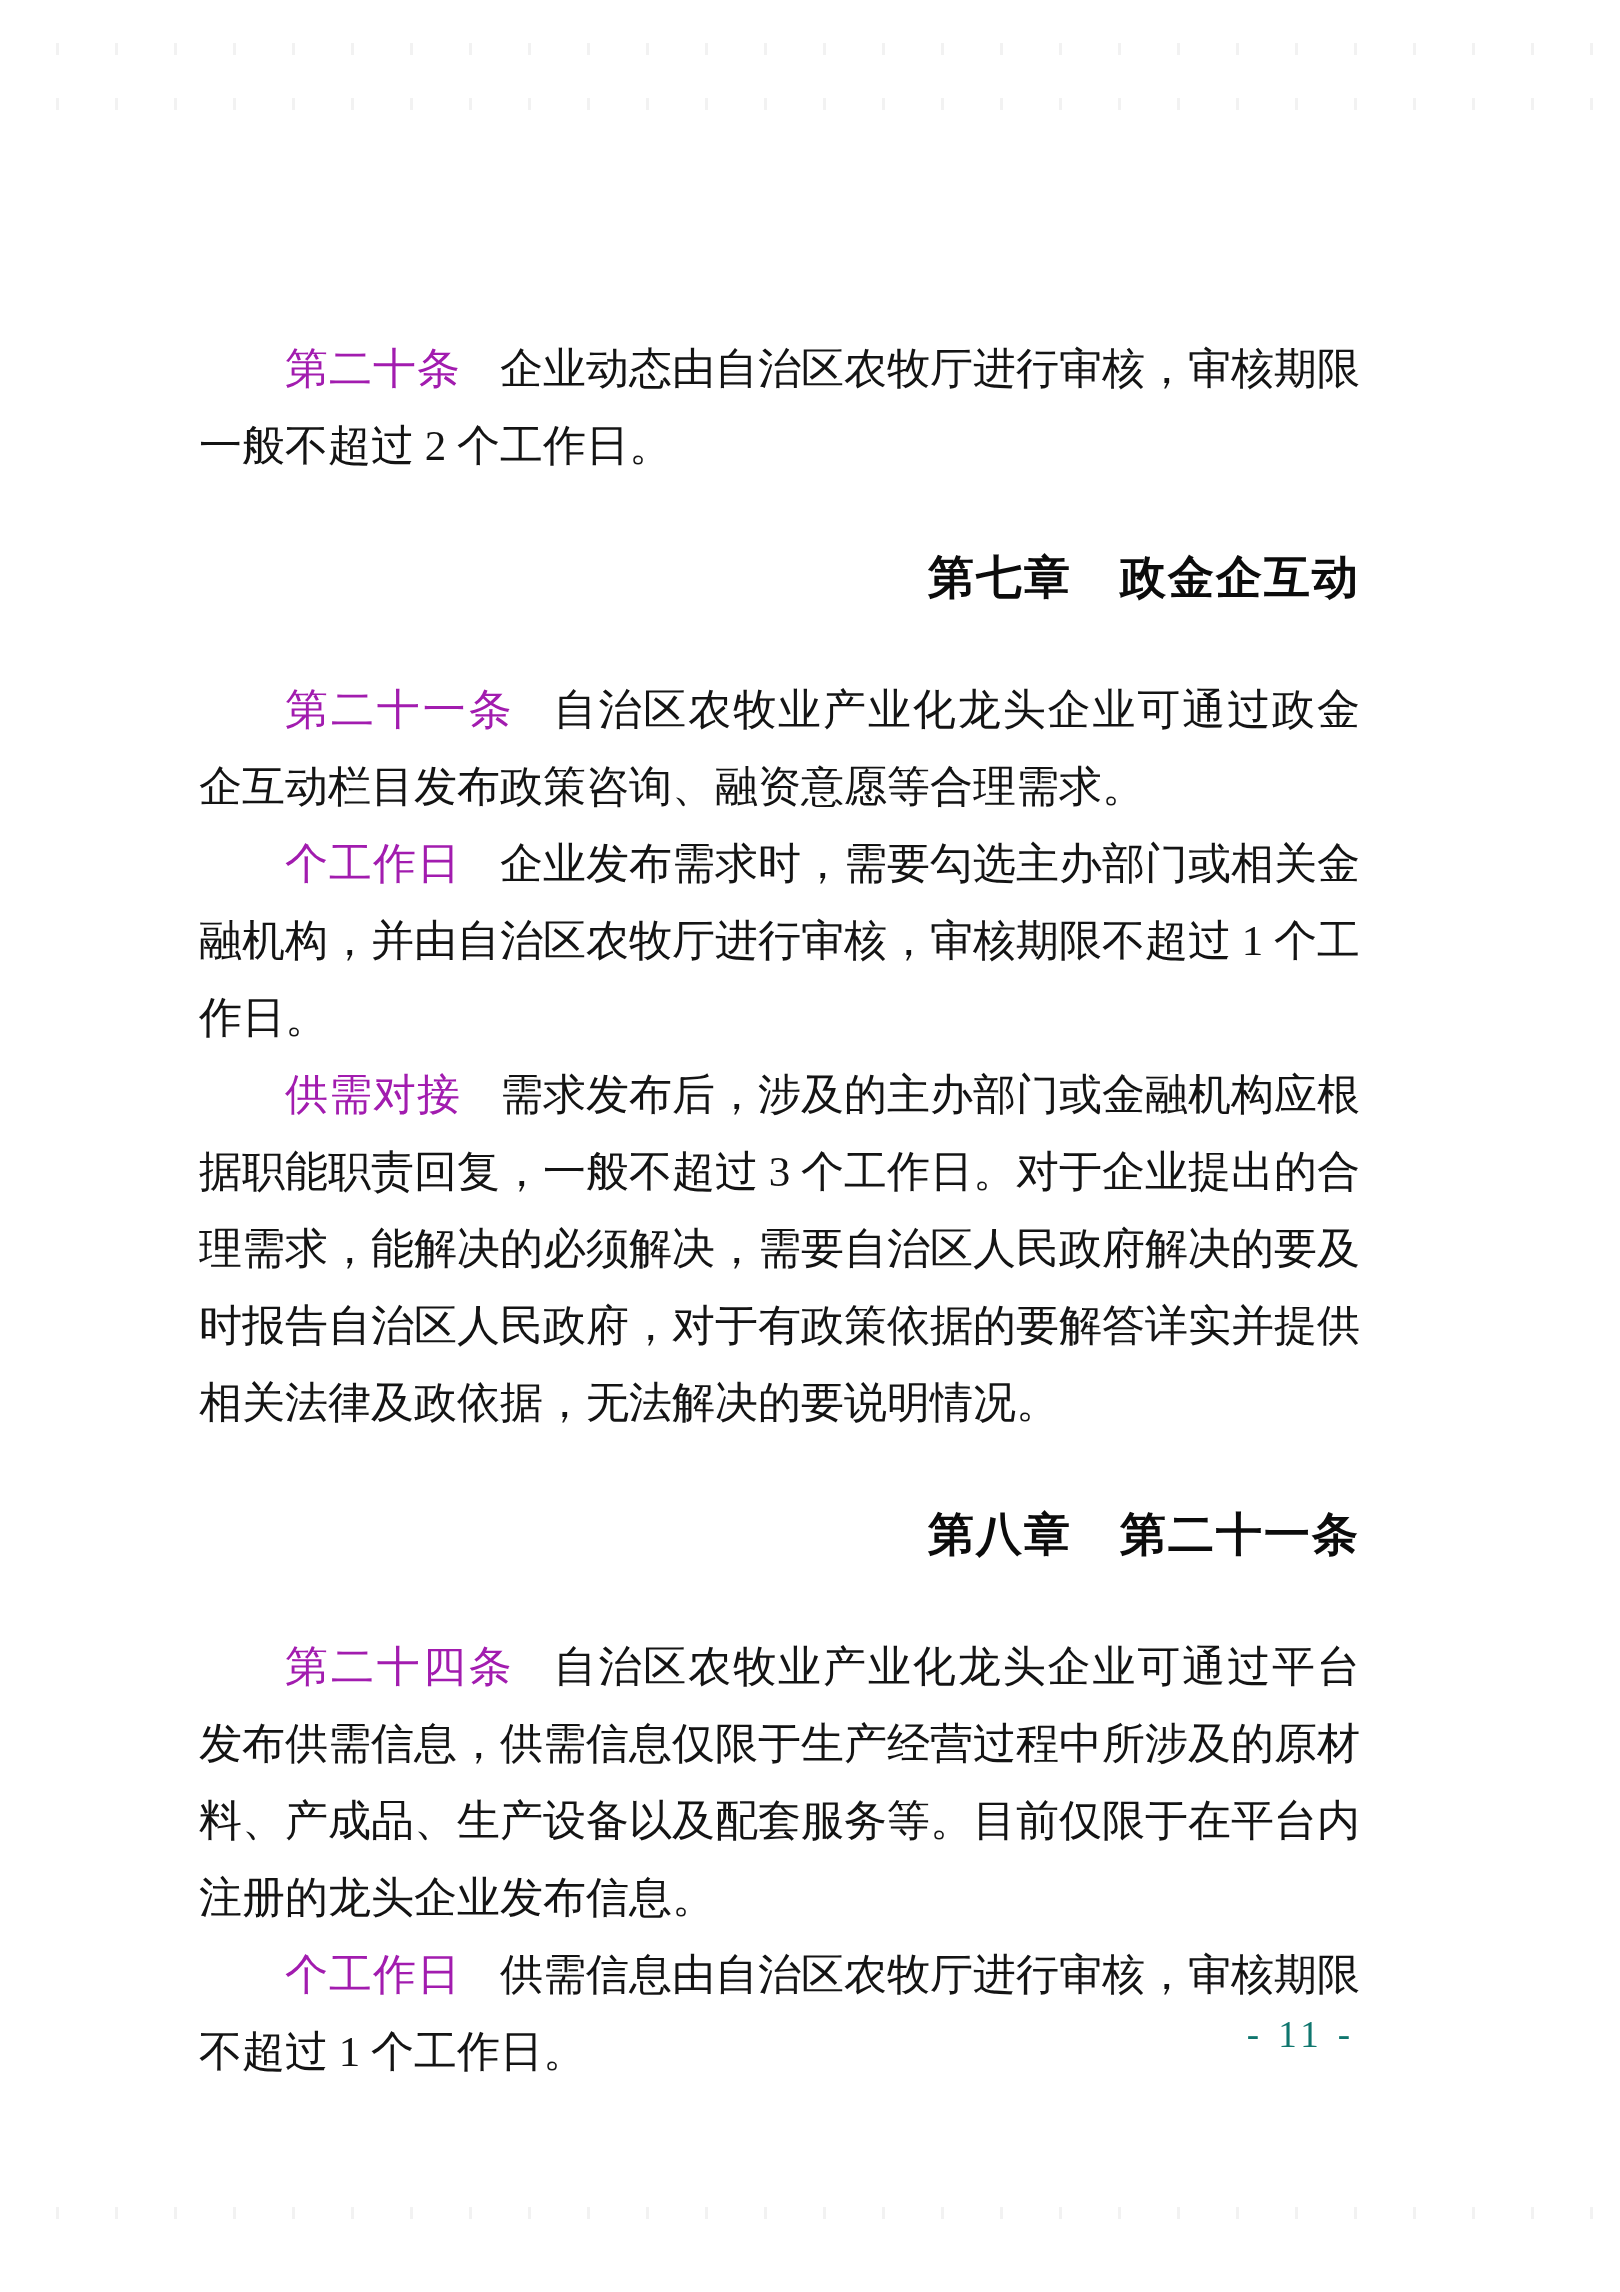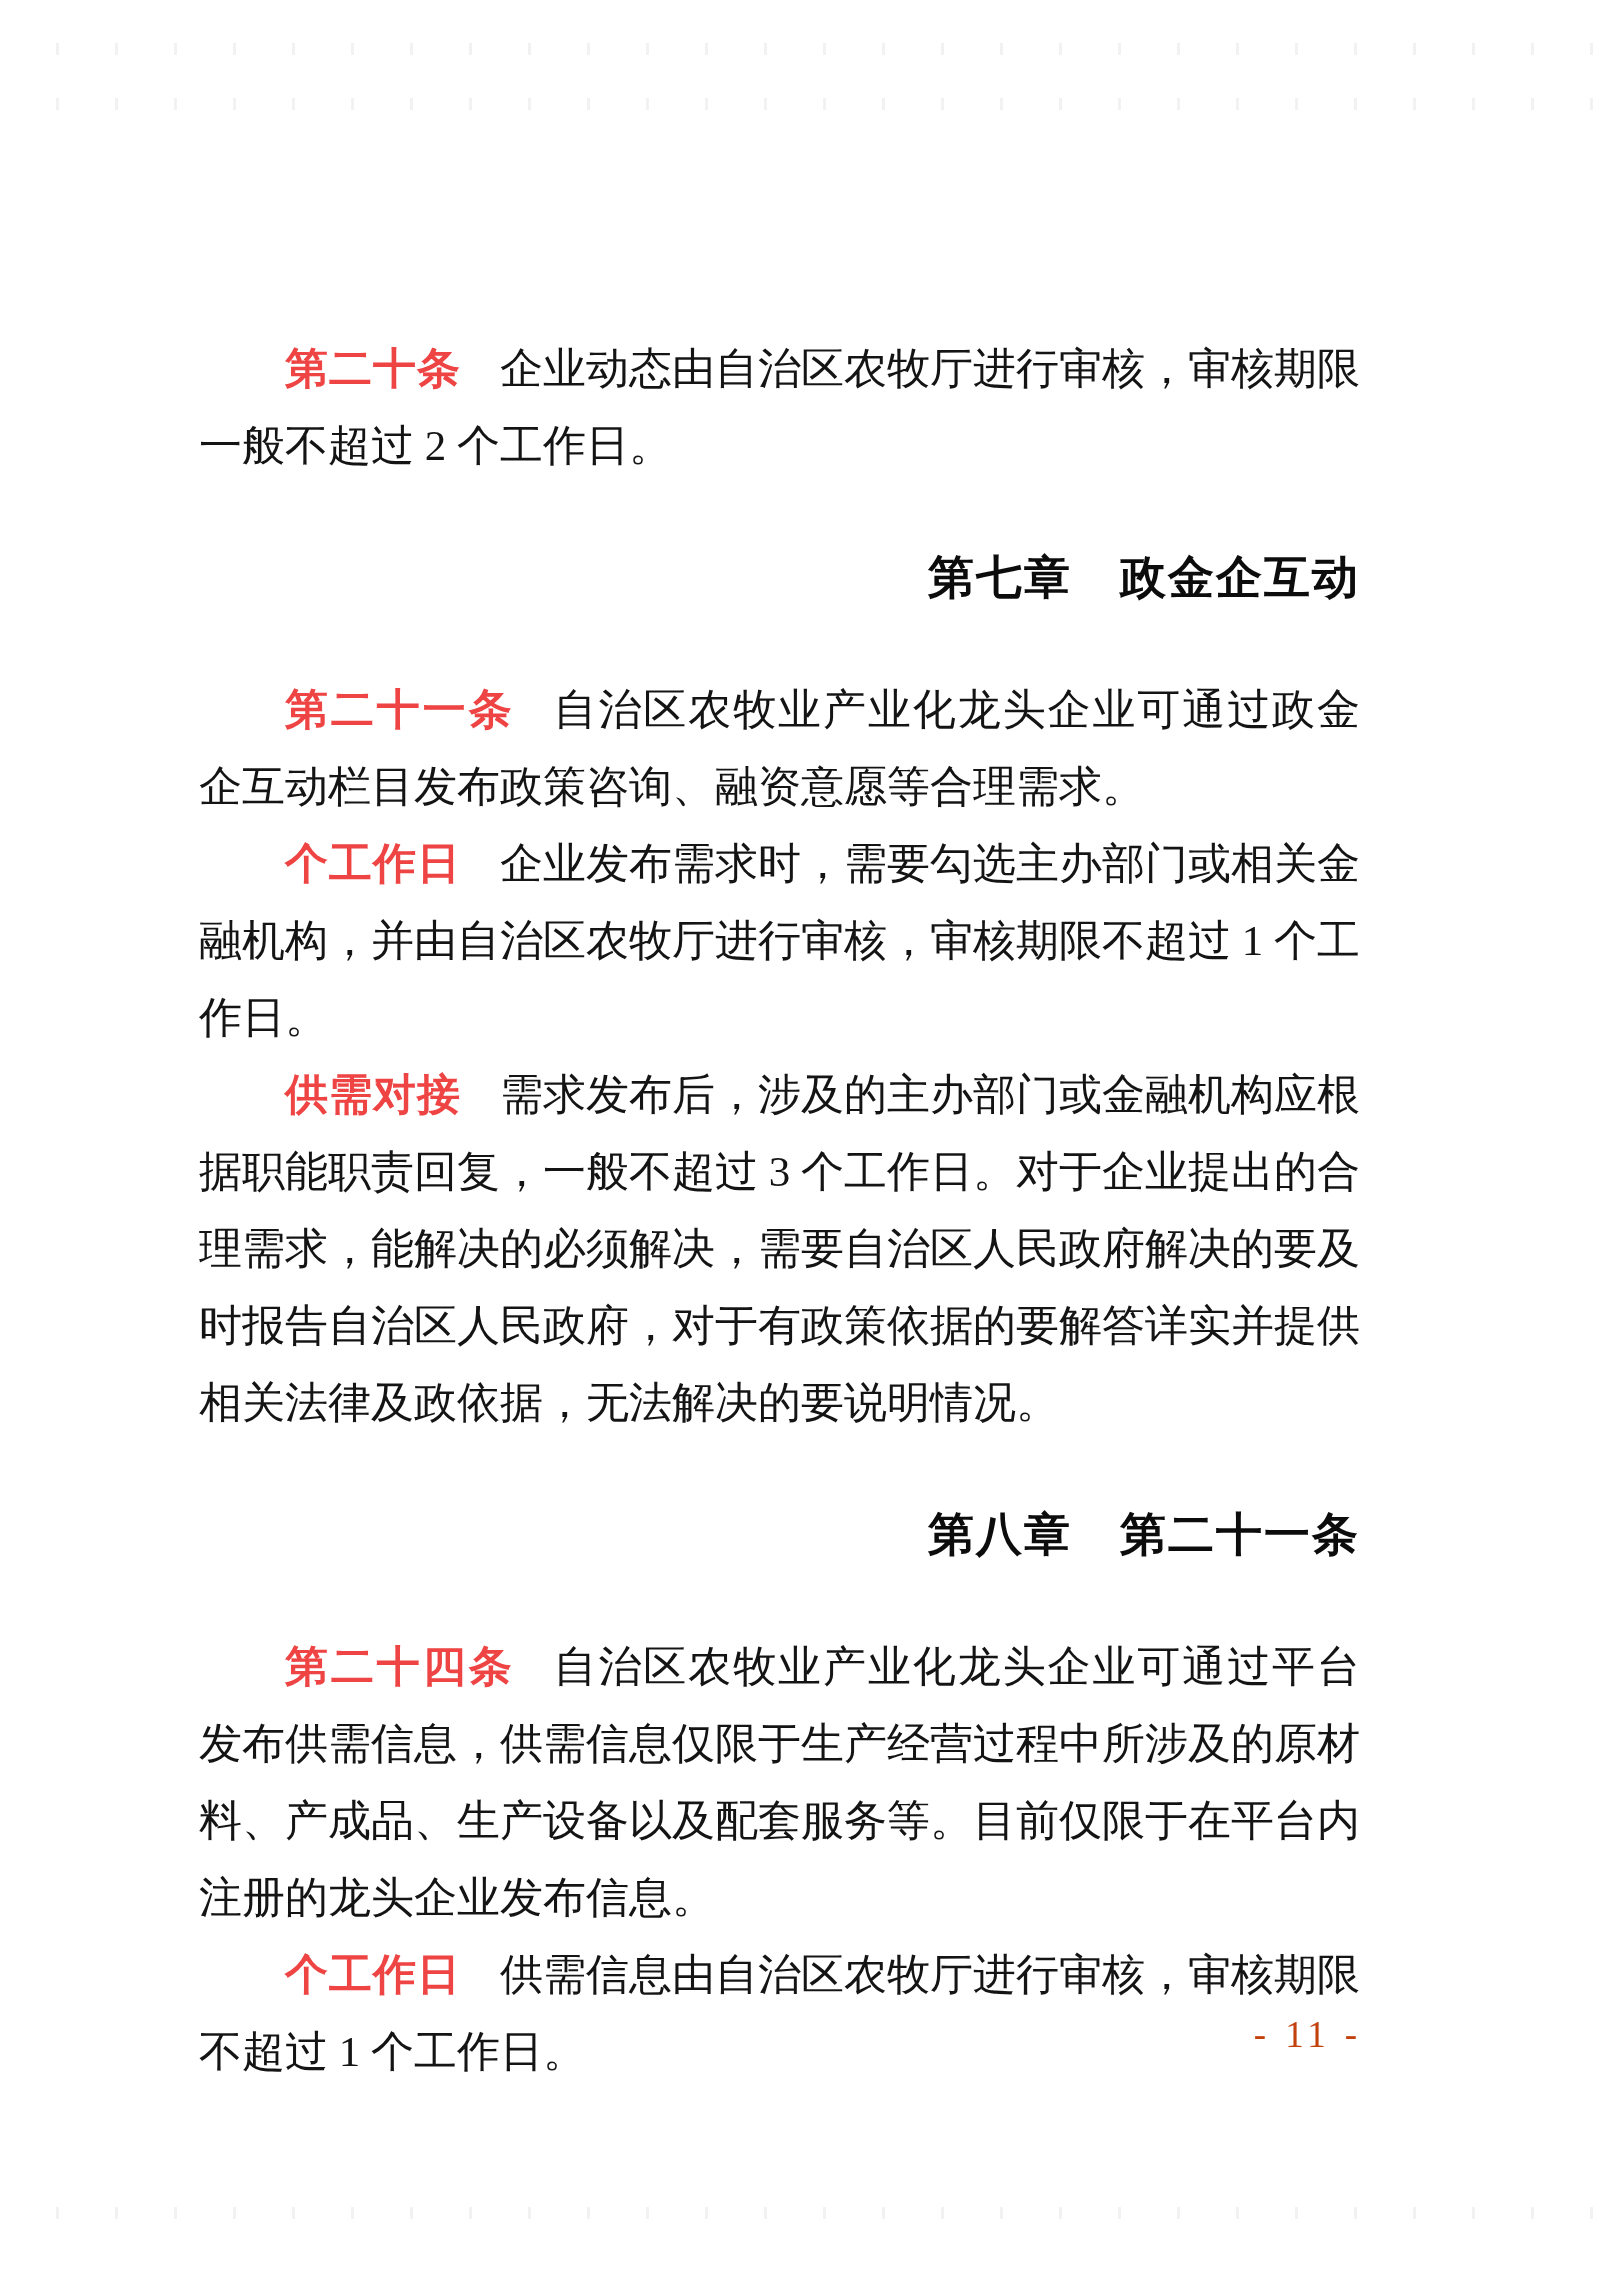--- a/index.html
+++ b/index.html
@@ -36,44 +36,44 @@
     width: 1161px;
     font-size: 43px;
     line-height: 77px;
     text-align: justify;
   }
   .para {
     margin: 0;
     text-indent: 86px; 
   }
   .art-num {
-    font-weight: bold;
+    font-weight: normal;
     letter-spacing: 1px;
     margin-right: 39px;
-    color: #ef4444;
+    color: #a21caf;
   }
   .chapter {
     margin: 55px 0;
     font-family: "Liberation Sans", "DejaVu Sans", sans-serif;
     font-size: 46px;
     font-weight: 700;
     line-height: 77px;
     text-align: right;
     text-indent: 0;
     letter-spacing: 2px;
     color: #0c0c0c;
   }
   .page-number {
     position: absolute;
     top: 2015px;
-    right: 258px;
+    right: 265px;
     font-size: 37px;
     line-height: 39px;
     letter-spacing: 4.9px;
-    color: #c2410c;
+    color: #0f766e;
     white-space: pre;
   }
 </style>
 </head>
 <body>
 
 <div class="sheet">
   <div class="tick-row t1"></div>
   <div class="tick-row t2"></div>
   <div class="tick-row b1"></div>

